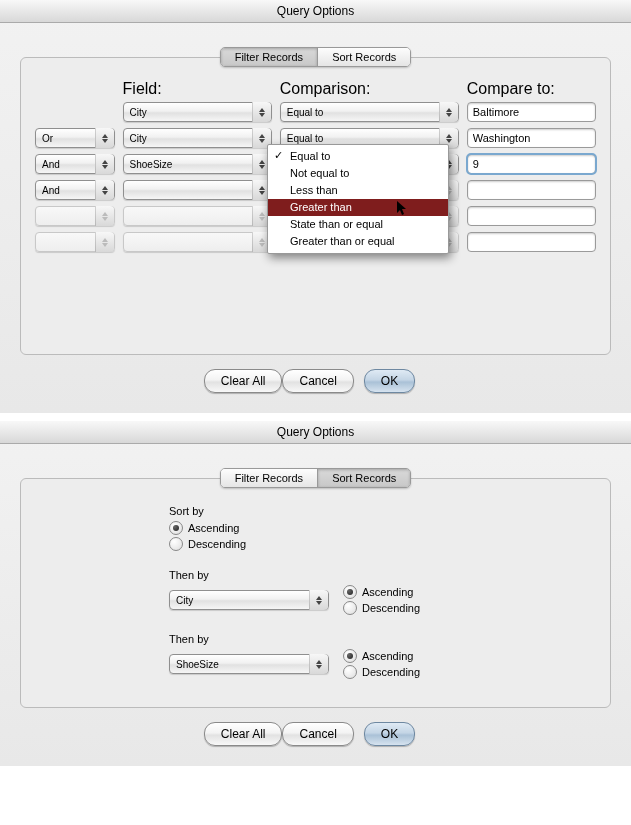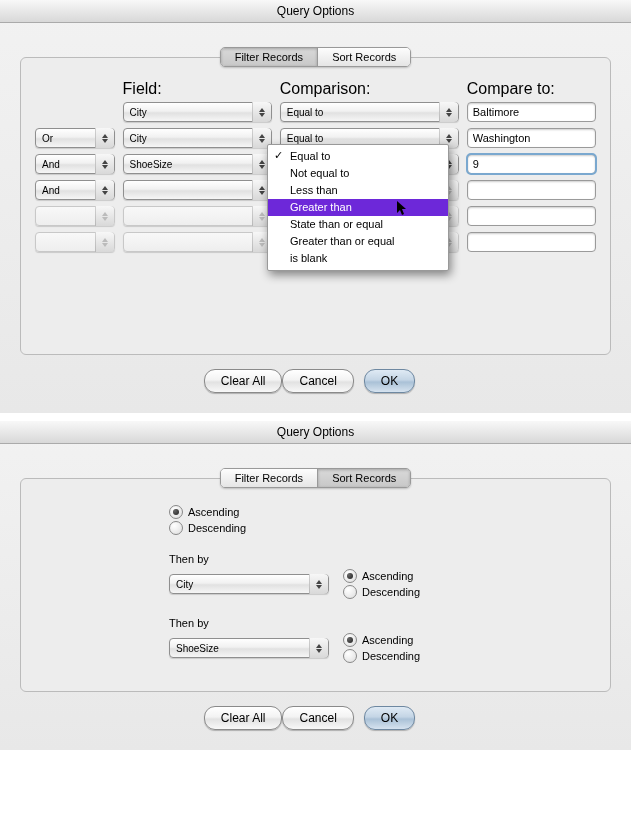--- a/index.html
+++ b/index.html
@@ -179,21 +179,21 @@
     position: relative;
   }
   .popup-item.checked::before {
     content: "✓";
     position: absolute;
     left: 6px;
     top: 0;
     font-size: 11px;
   }
   .popup-item.hilite {
-    background: #6d28d9; color:#fff;
+    background: #7f1d1d; color:#fff;
   }
   .cursor-arrow {
     position: absolute;
     font-size: 14px;
     color:#000;
     pointer-events:none;
     z-index:60;
     transform: translate(-2px,-2px);
   }
 
@@ -424,21 +424,20 @@
       </div>
 
     <div class="popup-wrap" id="popup-wrap" style="left:246px; top:66px;">
       <div class="popup" id="popup">
           <div class="popup-item checked">Equal to</div>
           <div class="popup-item">Not equal to</div>
           <div class="popup-item">Less than</div>
           <div class="popup-item hilite">Greater than</div>
           <div class="popup-item">State than or equal</div>
           <div class="popup-item">Greater than or equal</div>
-          <div class="popup-item">is blank</div>
         </div>
       <span class="cursor-arrow" id="cursor" style="left: 130px; top: 77px; transform: rotate(0deg); font-size: 11px; color: rgb(0, 0, 0);"><svg width="12" height="16" viewBox="0 0 12 16">
             <path d="M0 0 L0 12 L3 9 L5 14 L7 13 L5 8 L9 8 Z" fill="black"></path>
           </svg></span>
     </div>
   </div>
 
   <div class="button-bar">
     <div class="aqua-btn">Clear All</div>
     <div class="btn-right">
@@ -454,20 +453,21 @@
   <div class="tab-strip">
     <div class="tabs">
       <div class="tab">Filter Records</div>
       <div class="tab active">Sort Records</div>
     </div>
   </div>
 
   <div class="group-box" style="padding:26px 14px 10px 130px;">
     <div id="sort-rows">
         <div class="sort-row">
+          <div class="sort-label">Sort by</div>
           <div class="sort-ctrls">
             <div class="radios">
               <div class="radio sel">
                 <span class="dot"></span>
                 <span>Ascending</span>
               </div>
               <div class="radio">
                 <span class="dot"></span>
                 <span>Descending</span>
               </div>

